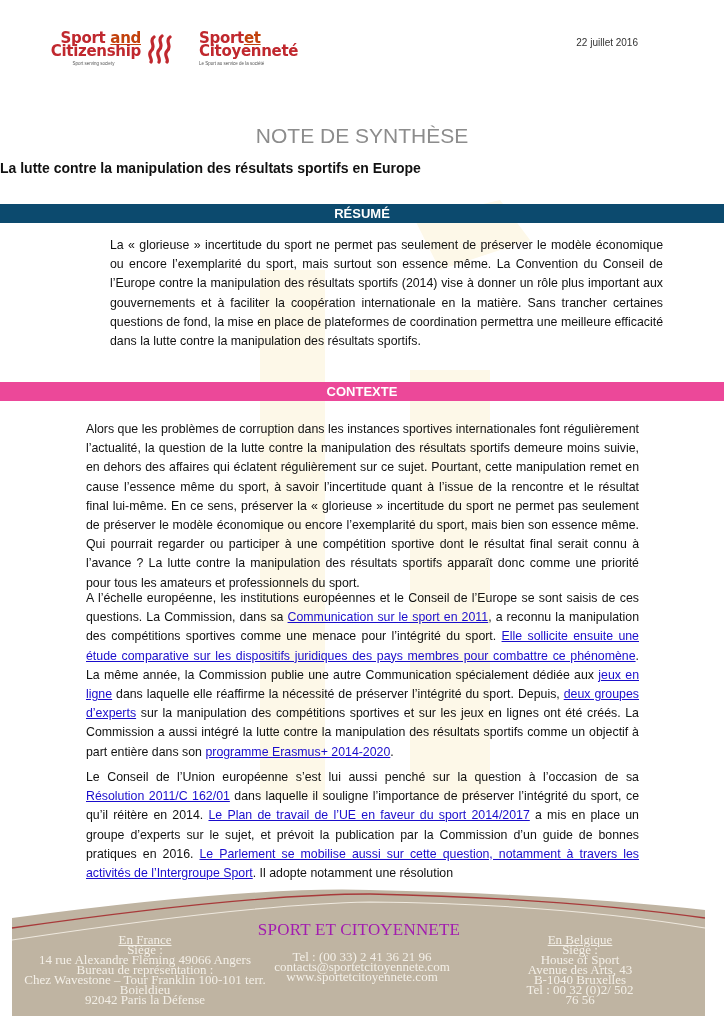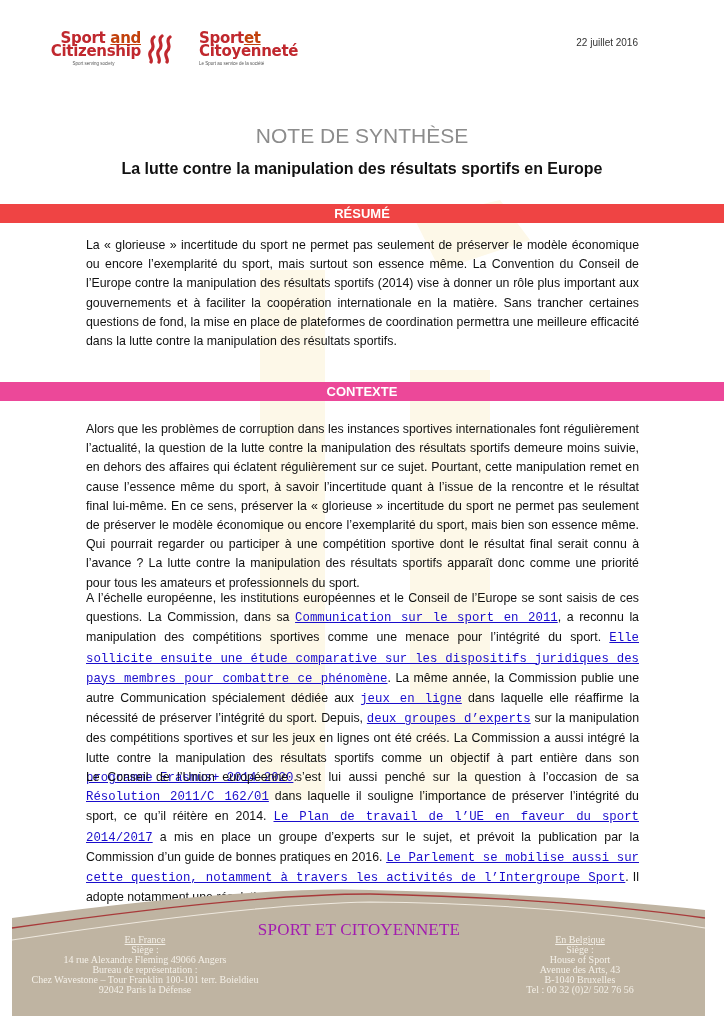--- a/index.html
+++ b/index.html
@@ -13,37 +13,37 @@
   .logo-block .l1, .logo-block .l2 { font-family: "DejaVu Sans", sans-serif; font-weight: bold; font-size: 15px; line-height: 13px; letter-spacing: -0.3px; color: #c0282e; white-space: nowrap; }
   .logo-block .accent { color: #c2410c; text-decoration: underline; }
   .logo-block .tag { font-size: 4.5px; color: #555; margin-top: 3px; white-space: nowrap; }
   .logo-left { left: 0; text-align: right; }
   .logo-right { left: 137px; margin-left: 16px; }
   .logo-mark { position: absolute; left: 99px; top: 2px; width: 34px; height: 30px; }
 
   .date { position: absolute; right: 86px; top: 37px; font-size: 10px; color: #333; z-index: 2; }
 
   .doc-title { position: absolute; left: 0; width: 724px; top: 124px; text-align: center; font-size: 21px; color: #8c8c8c; z-index: 2; }
-  .doc-subtitle { position: absolute; left: 0; width: 724px; top: 160px; text-align: center; font-size: 16px; font-weight: bold; color: #111; z-index: 2; }
+  .doc-subtitle { position: absolute; left: 0; width: 724px; top: 160px; font-size: 14px; font-weight: bold; color: #111; z-index: 2; }
 
   .band { position: absolute; left: 0; width: 724px; height: 19px; text-align: center; color: #fff; font-weight: bold; font-size: 13px; line-height: 19px; z-index: 2; }
-  .band-red { top: 204px; background: #ef4444; }
+  .band-red { top: 204px; background: #0c4a6e; }
   .band-tan { top: 382px; background: #ec4899; }
 
   .para { position: absolute; left: 86px; width: 553px; font-size: 12.35px; line-height: 19.2px; text-align: justify; color: #111; z-index: 2; }
-  .para-resume { top: 236px; }
+  .para-resume { top: 236px; margin-left: 24px; }
   .para-ctx1 { top: 420px; }
   .para-ctx2 { top: 589px; }
   .para-ctx3 { top: 768px; }
-  .para a { color: #1a0dcc; text-decoration: underline; font-family: Liberation Mono, monospace; }
+  .para a { color: #1a0dcc; text-decoration: underline; }
 
   .footer { position: absolute; left: 0; top: 888px; width: 724px; height: 136px; z-index: 2; }
   .footer svg { position: absolute; left: 0; top: 0; }
   .f-title { position: absolute; left: 234px; width: 250px; top: 32px; text-align: center; font-family: "Liberation Serif", serif; font-size: 17px; color: #a21caf; letter-spacing: 0.2px; }
-  .f-col { position: absolute; font-family: "Liberation Serif", serif; font-size: 10px; line-height: 10px; color: #f4f0e8; text-align: center; }
+  .f-col { position: absolute; font-family: "Liberation Serif", serif; font-size: 13px; line-height: 10px; color: #f4f0e8; text-align: center; }
   .f-col .u { text-decoration: underline; }
   .f-left { left: 20px; width: 250px; top: 47px; }
   .f-mid { left: 262px; width: 200px; top: 64px; }
   .f-right { left: 520px; width: 120px; top: 47px; }
 </style>
 </head>
 <body>
 
 <svg class="watermark" viewBox="0 0 500 620">
   <path d="M150 70 L215 70 L215 600 L150 600 Z" fill="#fdf8e8"></path>
@@ -94,20 +94,25 @@
 
   <div class="f-col f-left">
     <div class="u">En France</div>
     <div>Siège :</div>
     <div>14 rue Alexandre Fleming 49066 Angers</div>
     <div>Bureau de représentation :</div>
     <div>Chez Wavestone – Tour Franklin 100-101 terr. Boieldieu</div>
     <div>92042 Paris la Défense</div>
   </div>
 
+  <div class="f-col f-mid">
+    <div>Tel : (00 33) 2 41 36 21 96</div>
+    <div>contacts@sportetcitoyennete.com</div>
+    <div>www.sportetcitoyennete.com</div>
+  </div>
 
   <div class="f-col f-right">
     <div class="u">En Belgique</div>
     <div>Siège :</div>
     <div>House of Sport</div>
     <div>Avenue des Arts, 43</div>
     <div>B-1040 Bruxelles</div>
     <div>Tel : 00 32 (0)2/ 502 76 56</div>
   </div>
 </div>

